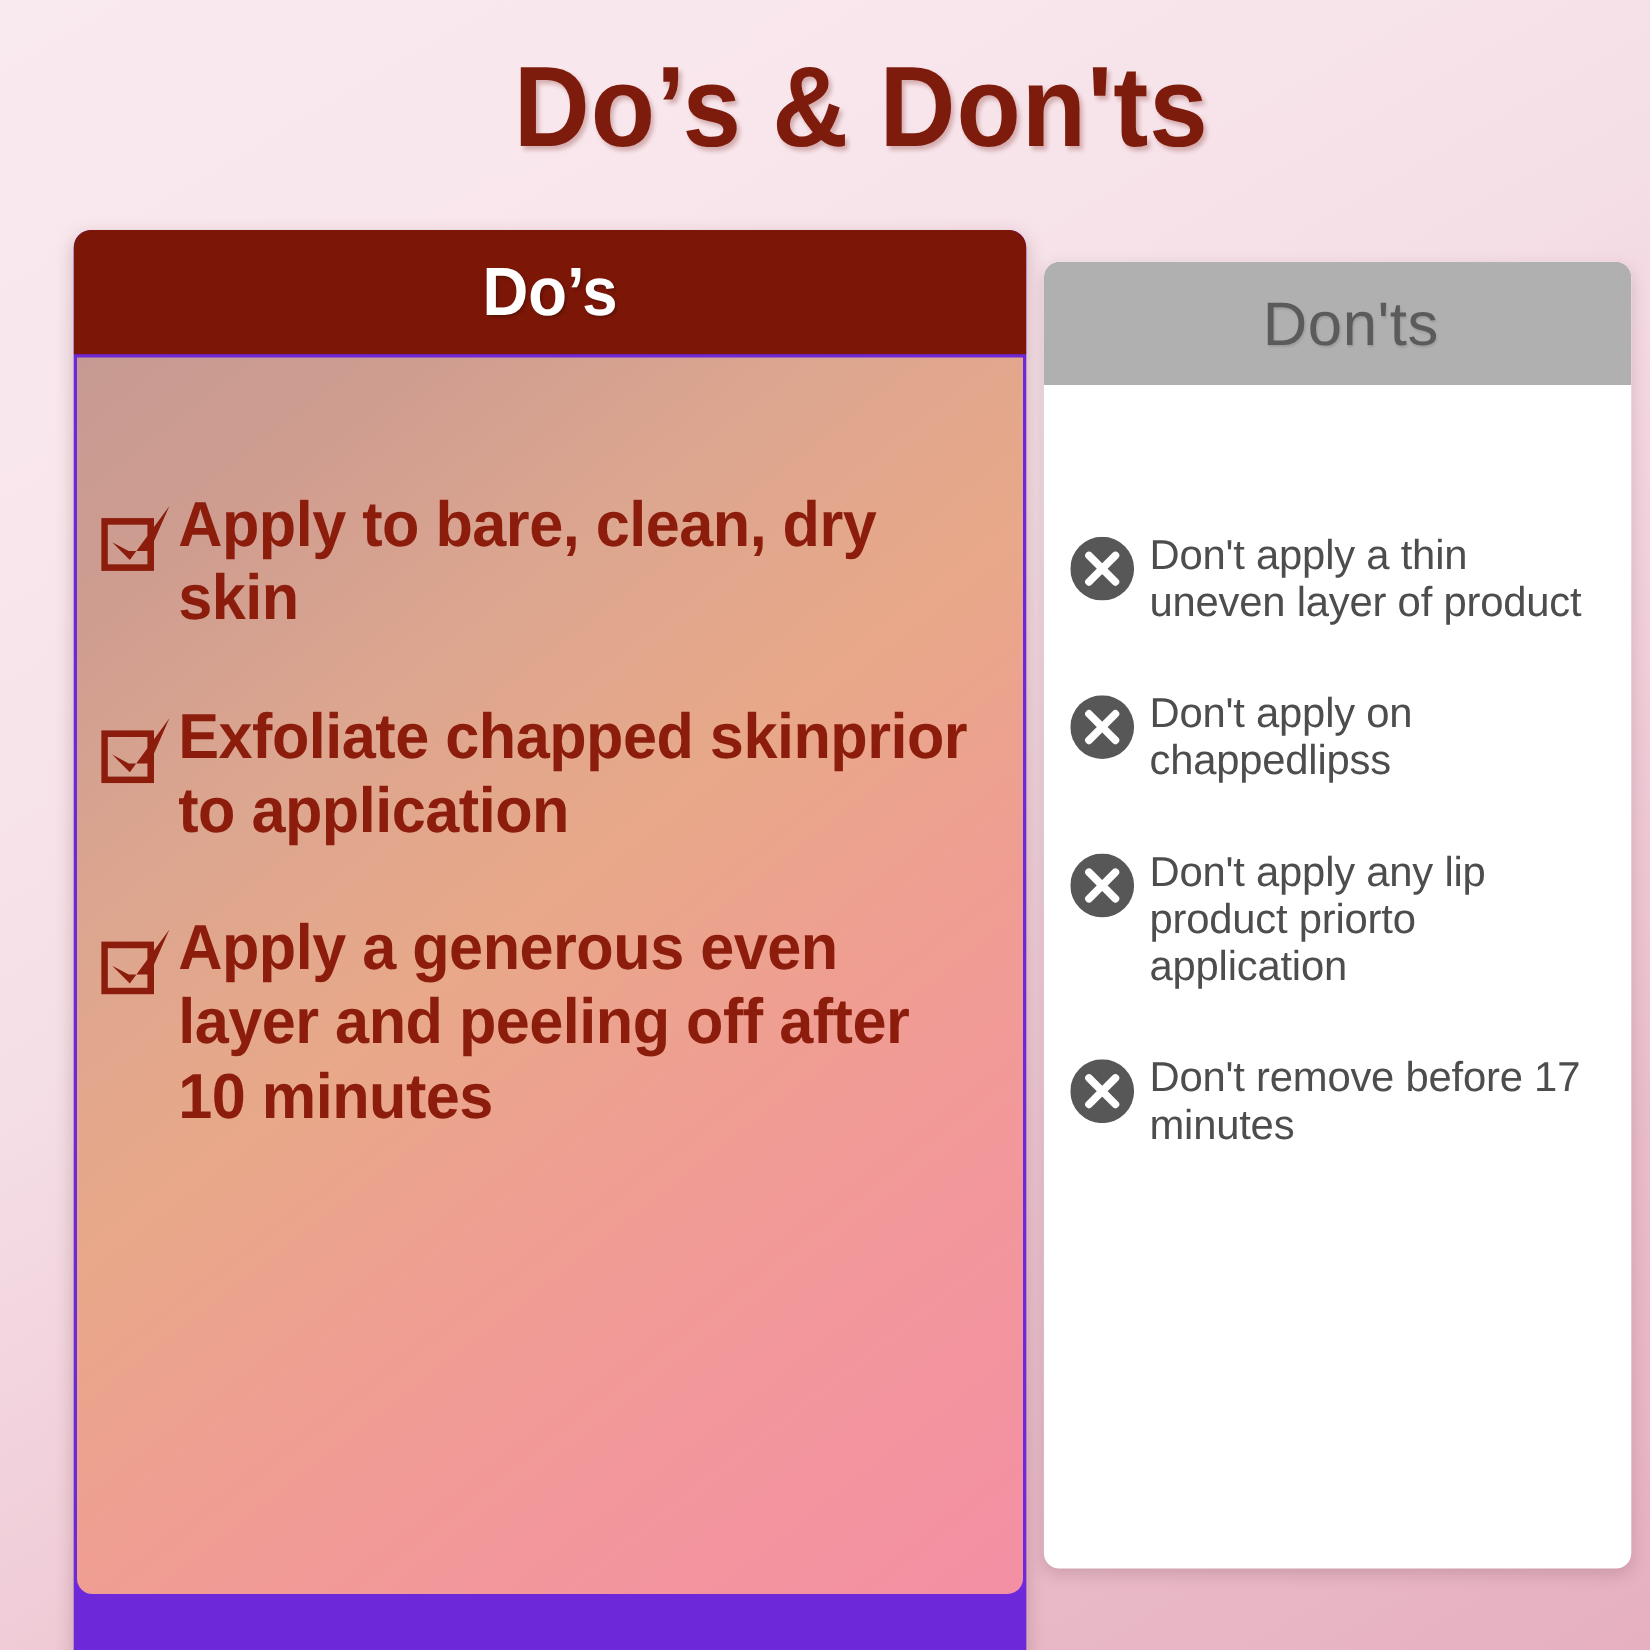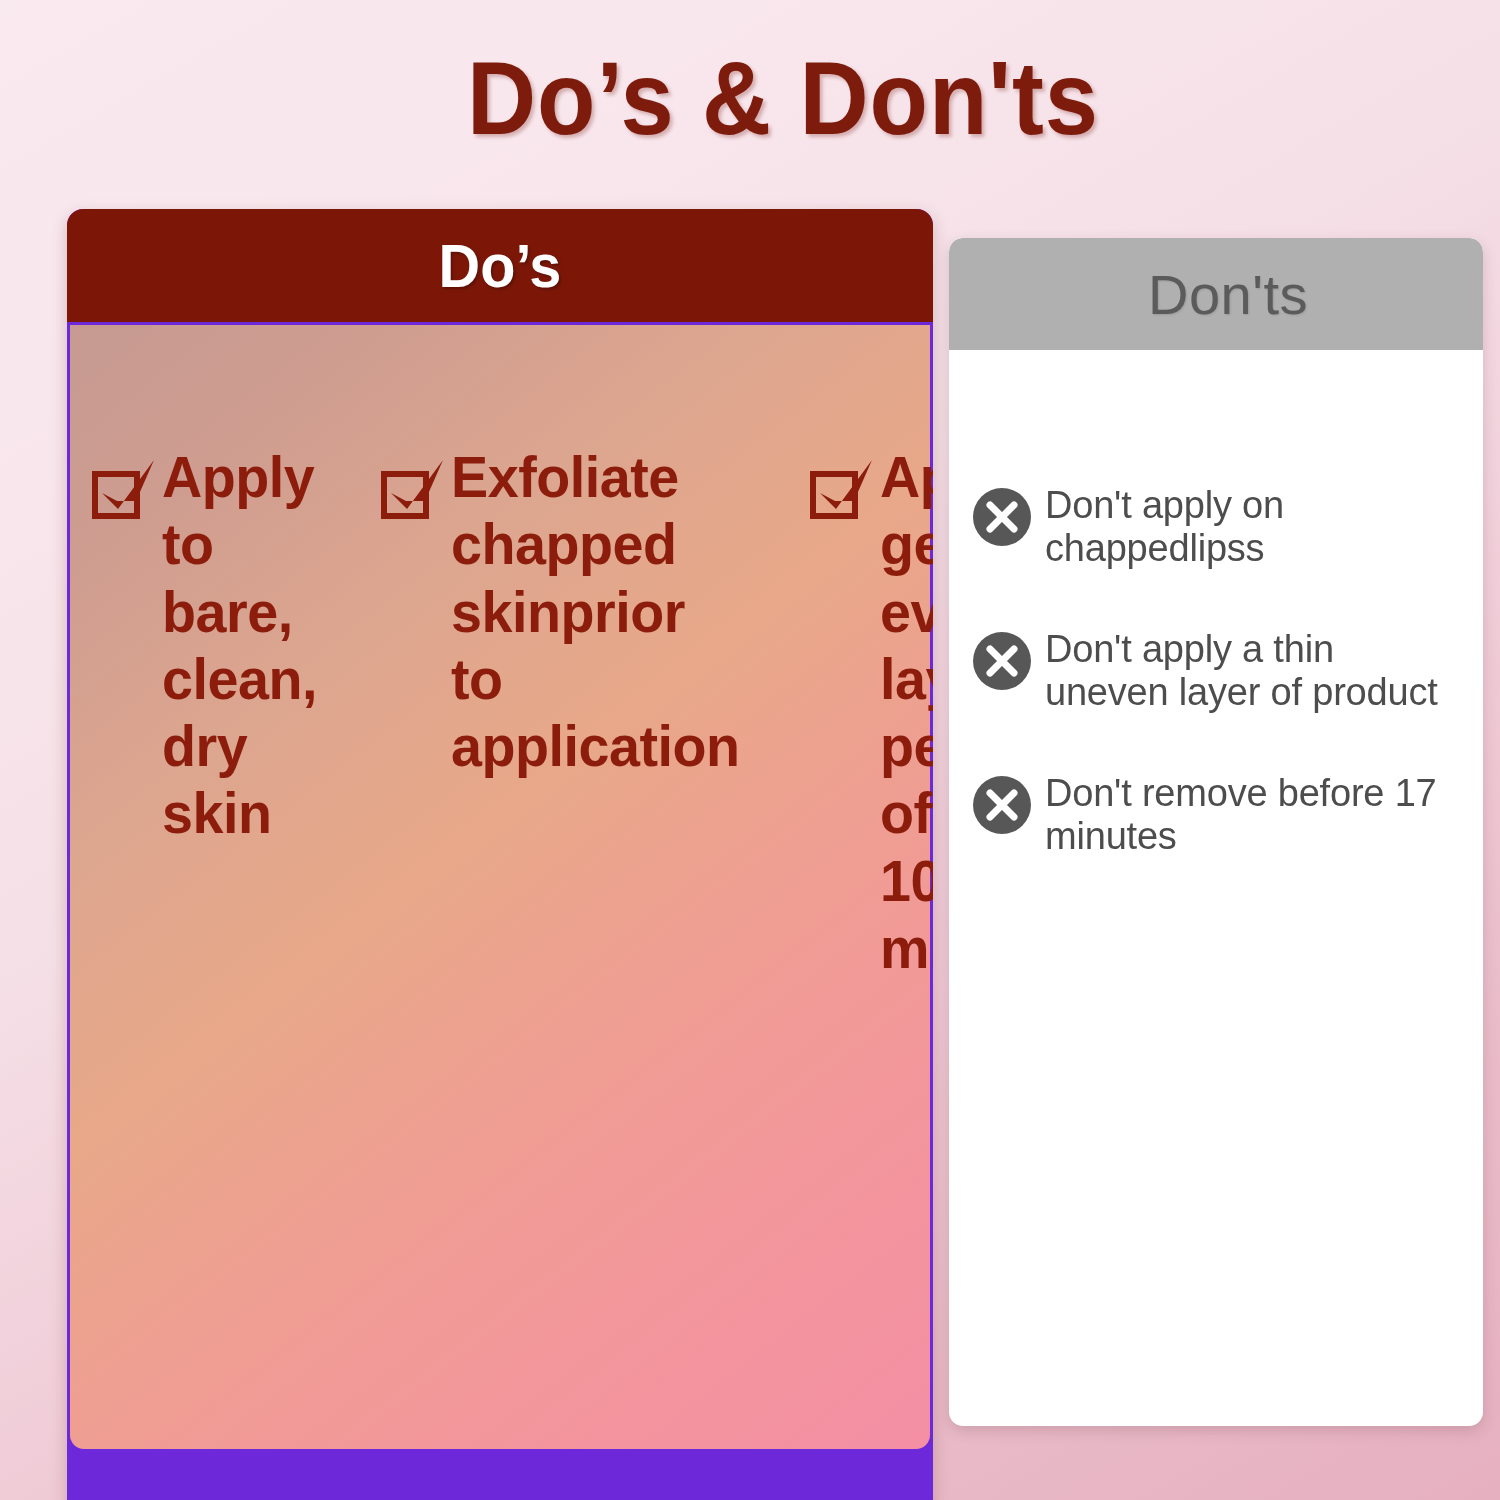--- a/index.html
+++ b/index.html
@@ -142,20 +142,21 @@
         #cf9d90 14%,
         #dda68f 30%,
         #e8a889 46%,
         #ef9e92 62%,
         #f3979b 78%,
         #f48fa4 100%);
     border-radius: 0 0 14px 14px;
     padding: 118px 18px 0 22px;
     box-sizing: border-box;
     display: flex;
+    flex-direction: column;
     gap: 58px;
   }
   .do-item {
     display: flex;
     align-items: flex-start;
     gap: 4px;
   }
   .check-icon {
     flex: 0 0 auto;
     width: 66px;
@@ -186,33 +187,42 @@
     </div>
     <div class="donts-body">
 
       <div class="dont-item">
         <span class="x-icon">
           <svg width="58" height="58" viewBox="0 0 58 58">
             <circle cx="29" cy="29" r="29" fill="#575757"></circle>
             <path d="M17 17 L41 41 M41 17 L17 41" stroke="#ffffff" stroke-width="7" stroke-linecap="round"></path>
           </svg>
         </span>
+        <span class="dont-text">Don't apply a thin uneven layer of product</span>
+      </div>
+
+      <div class="dont-item">
+        <span class="x-icon">
+          <svg width="58" height="58" viewBox="0 0 58 58">
+            <circle cx="29" cy="29" r="29" fill="#575757"></circle>
+            <path d="M17 17 L41 41 M41 17 L17 41" stroke="#ffffff" stroke-width="7" stroke-linecap="round"></path>
+          </svg>
+        </span>
         <span class="dont-text">Don't apply on chappedlipss</span>
       </div>
 
       <div class="dont-item">
         <span class="x-icon">
           <svg width="58" height="58" viewBox="0 0 58 58">
             <circle cx="29" cy="29" r="29" fill="#575757"></circle>
             <path d="M17 17 L41 41 M41 17 L17 41" stroke="#ffffff" stroke-width="7" stroke-linecap="round"></path>
           </svg>
         </span>
-        <span class="dont-text">Don't apply a thin uneven layer of product</span>
-      </div>
-
+        <span class="dont-text">Don't apply any lip product priorto application</span>
+      </div>
 
       <div class="dont-item">
         <span class="x-icon">
           <svg width="58" height="58" viewBox="0 0 58 58">
             <circle cx="29" cy="29" r="29" fill="#575757"></circle>
             <path d="M17 17 L41 41 M41 17 L17 41" stroke="#ffffff" stroke-width="7" stroke-linecap="round"></path>
           </svg>
         </span>
         <span class="dont-text">Don't remove before 17 minutes</span>
       </div>

